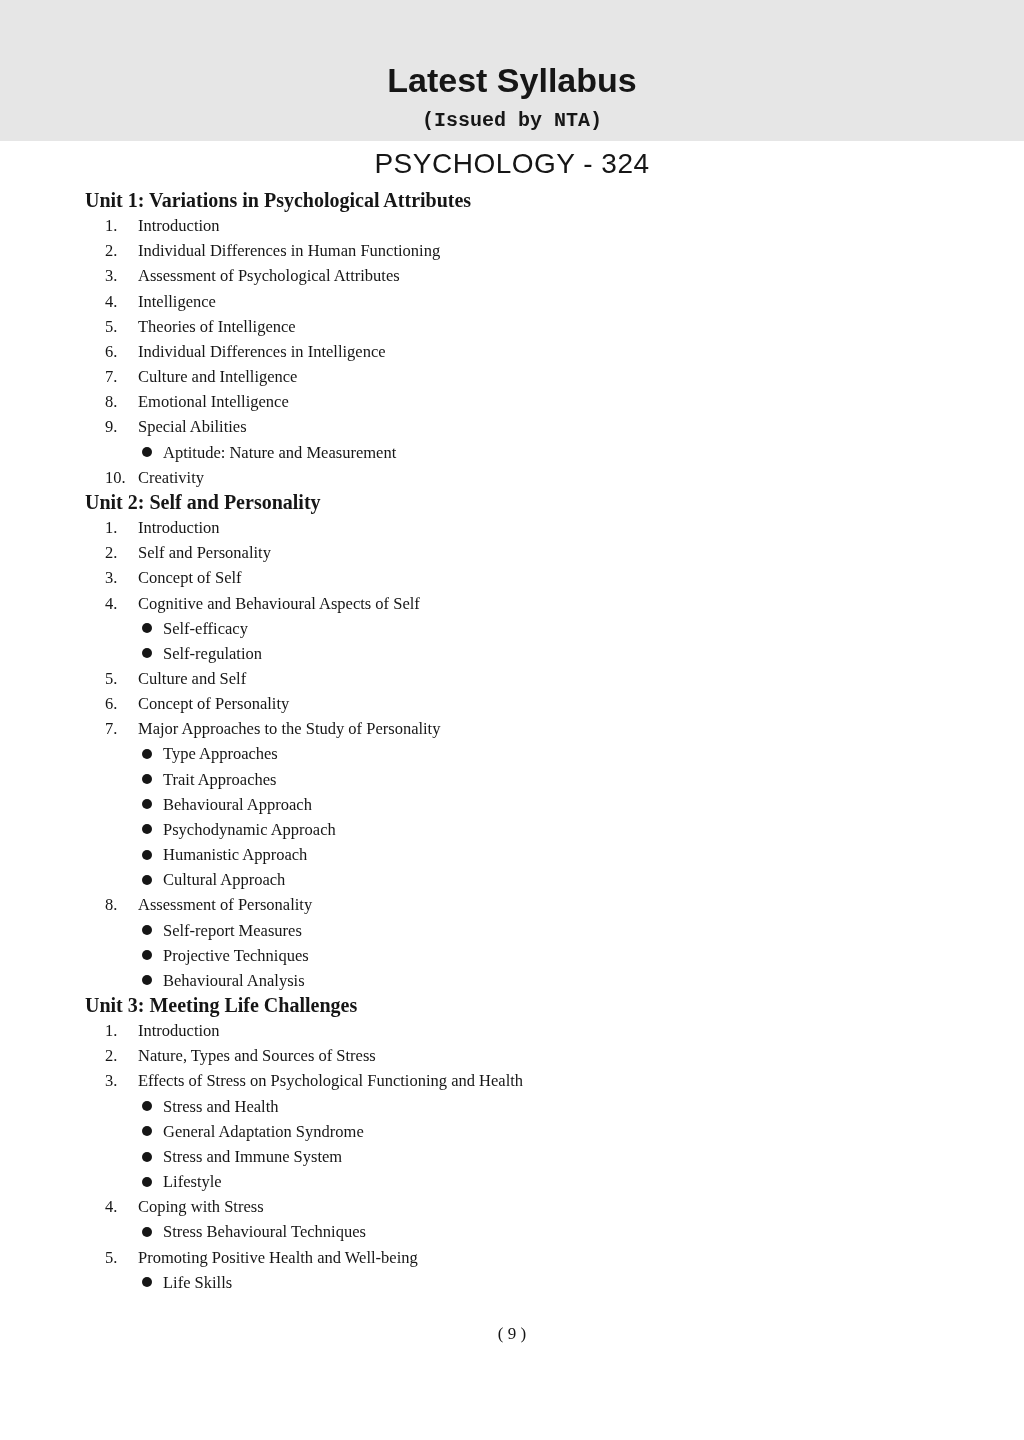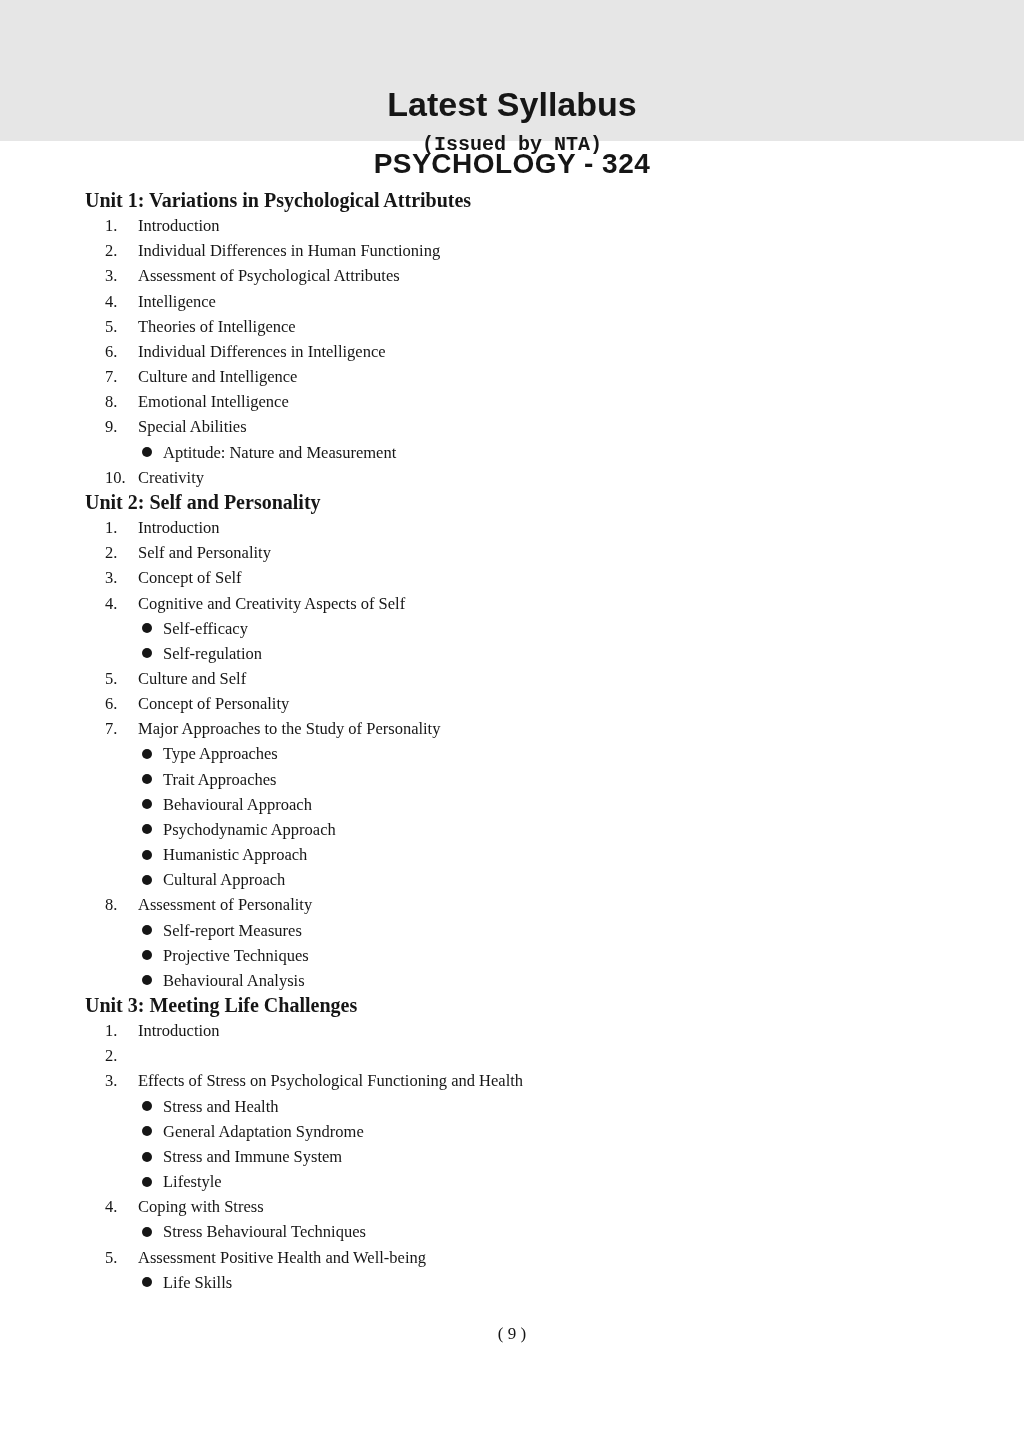--- a/index.html
+++ b/index.html
@@ -15,21 +15,21 @@
     margin:0 auto;
     background:var(--page-bg);
     overflow:hidden;
     color:var(--text);
   }
   
   .band{
     box-sizing:border-box;
     width:1024px;height:141px;
     background:var(--band-bg);
-    padding-top:86px;
+    padding-top:62px;
   }
   .band h1{
     margin:0;
     font-family:"Liberation Sans",sans-serif;
     font-weight:bold;
     font-size:34px;
     line-height:36px;
     text-align:center;
     letter-spacing:0px;
   }
@@ -38,21 +38,21 @@
     font-family:Liberation Mono, monospace;
     font-weight:bold;
     font-size:20px;
     line-height:24px;
     text-align:center;
   }
   
   .subject{
     margin:6px 0 0 0;
     font-family:"Liberation Sans",sans-serif;
-    font-weight:bold;
+    font-weight:normal;
     font-size:28px;
     line-height:34px;
     text-align:center;
     letter-spacing:0.5px;
   }
   
   .content{
     margin:7px 0 0 85px;
     font-family:"Liberation Serif","DejaVu Serif",serif;
     font-size:16.5px;
@@ -161,21 +161,21 @@
         <div class="row item-row">
           <span class="num">2.</span>
           <span class="txt">Self and Personality</span>
         </div>
         <div class="row item-row">
           <span class="num">3.</span>
           <span class="txt">Concept of Self</span>
         </div>
         <div class="row item-row">
           <span class="num">4.</span>
-          <span class="txt">Cognitive and Creativity Aspects of Self</span>
+          <span class="txt">Cognitive and Behavioural Aspects of Self</span>
         </div>
         <div class="row bullet-row">
           <span class="dot" title="●"></span>
           <span class="txt">Self-efficacy</span>
         </div>
         <div class="row bullet-row">
           <span class="dot" title="●"></span>
           <span class="txt">Self-regulation</span>
         </div>
         <div class="row item-row">
@@ -232,20 +232,21 @@
         </div>
       </section>
       <section class="unit">
         <h3 class="unit-title">Unit 3: Meeting Life Challenges</h3>
         <div class="row item-row">
           <span class="num">1.</span>
           <span class="txt">Introduction</span>
         </div>
         <div class="row item-row">
           <span class="num">2.</span>
+          <span class="txt">Nature, Types and Sources of Stress</span>
         </div>
         <div class="row item-row">
           <span class="num">3.</span>
           <span class="txt">Effects of Stress on Psychological Functioning and Health</span>
         </div>
         <div class="row bullet-row">
           <span class="dot" title="●"></span>
           <span class="txt">Stress and Health</span>
         </div>
         <div class="row bullet-row">
@@ -263,21 +264,21 @@
         <div class="row item-row">
           <span class="num">4.</span>
           <span class="txt">Coping with Stress</span>
         </div>
         <div class="row bullet-row">
           <span class="dot" title="●"></span>
           <span class="txt">Stress Behavioural Techniques</span>
         </div>
         <div class="row item-row">
           <span class="num">5.</span>
-          <span class="txt">Assessment Positive Health and Well-being</span>
+          <span class="txt">Promoting Positive Health and Well-being</span>
         </div>
         <div class="row bullet-row">
           <span class="dot" title="●"></span>
           <span class="txt">Life Skills</span>
         </div>
       </section>
     </main>
 
   <footer class="pageno">( 9 )</footer>
 </div>

